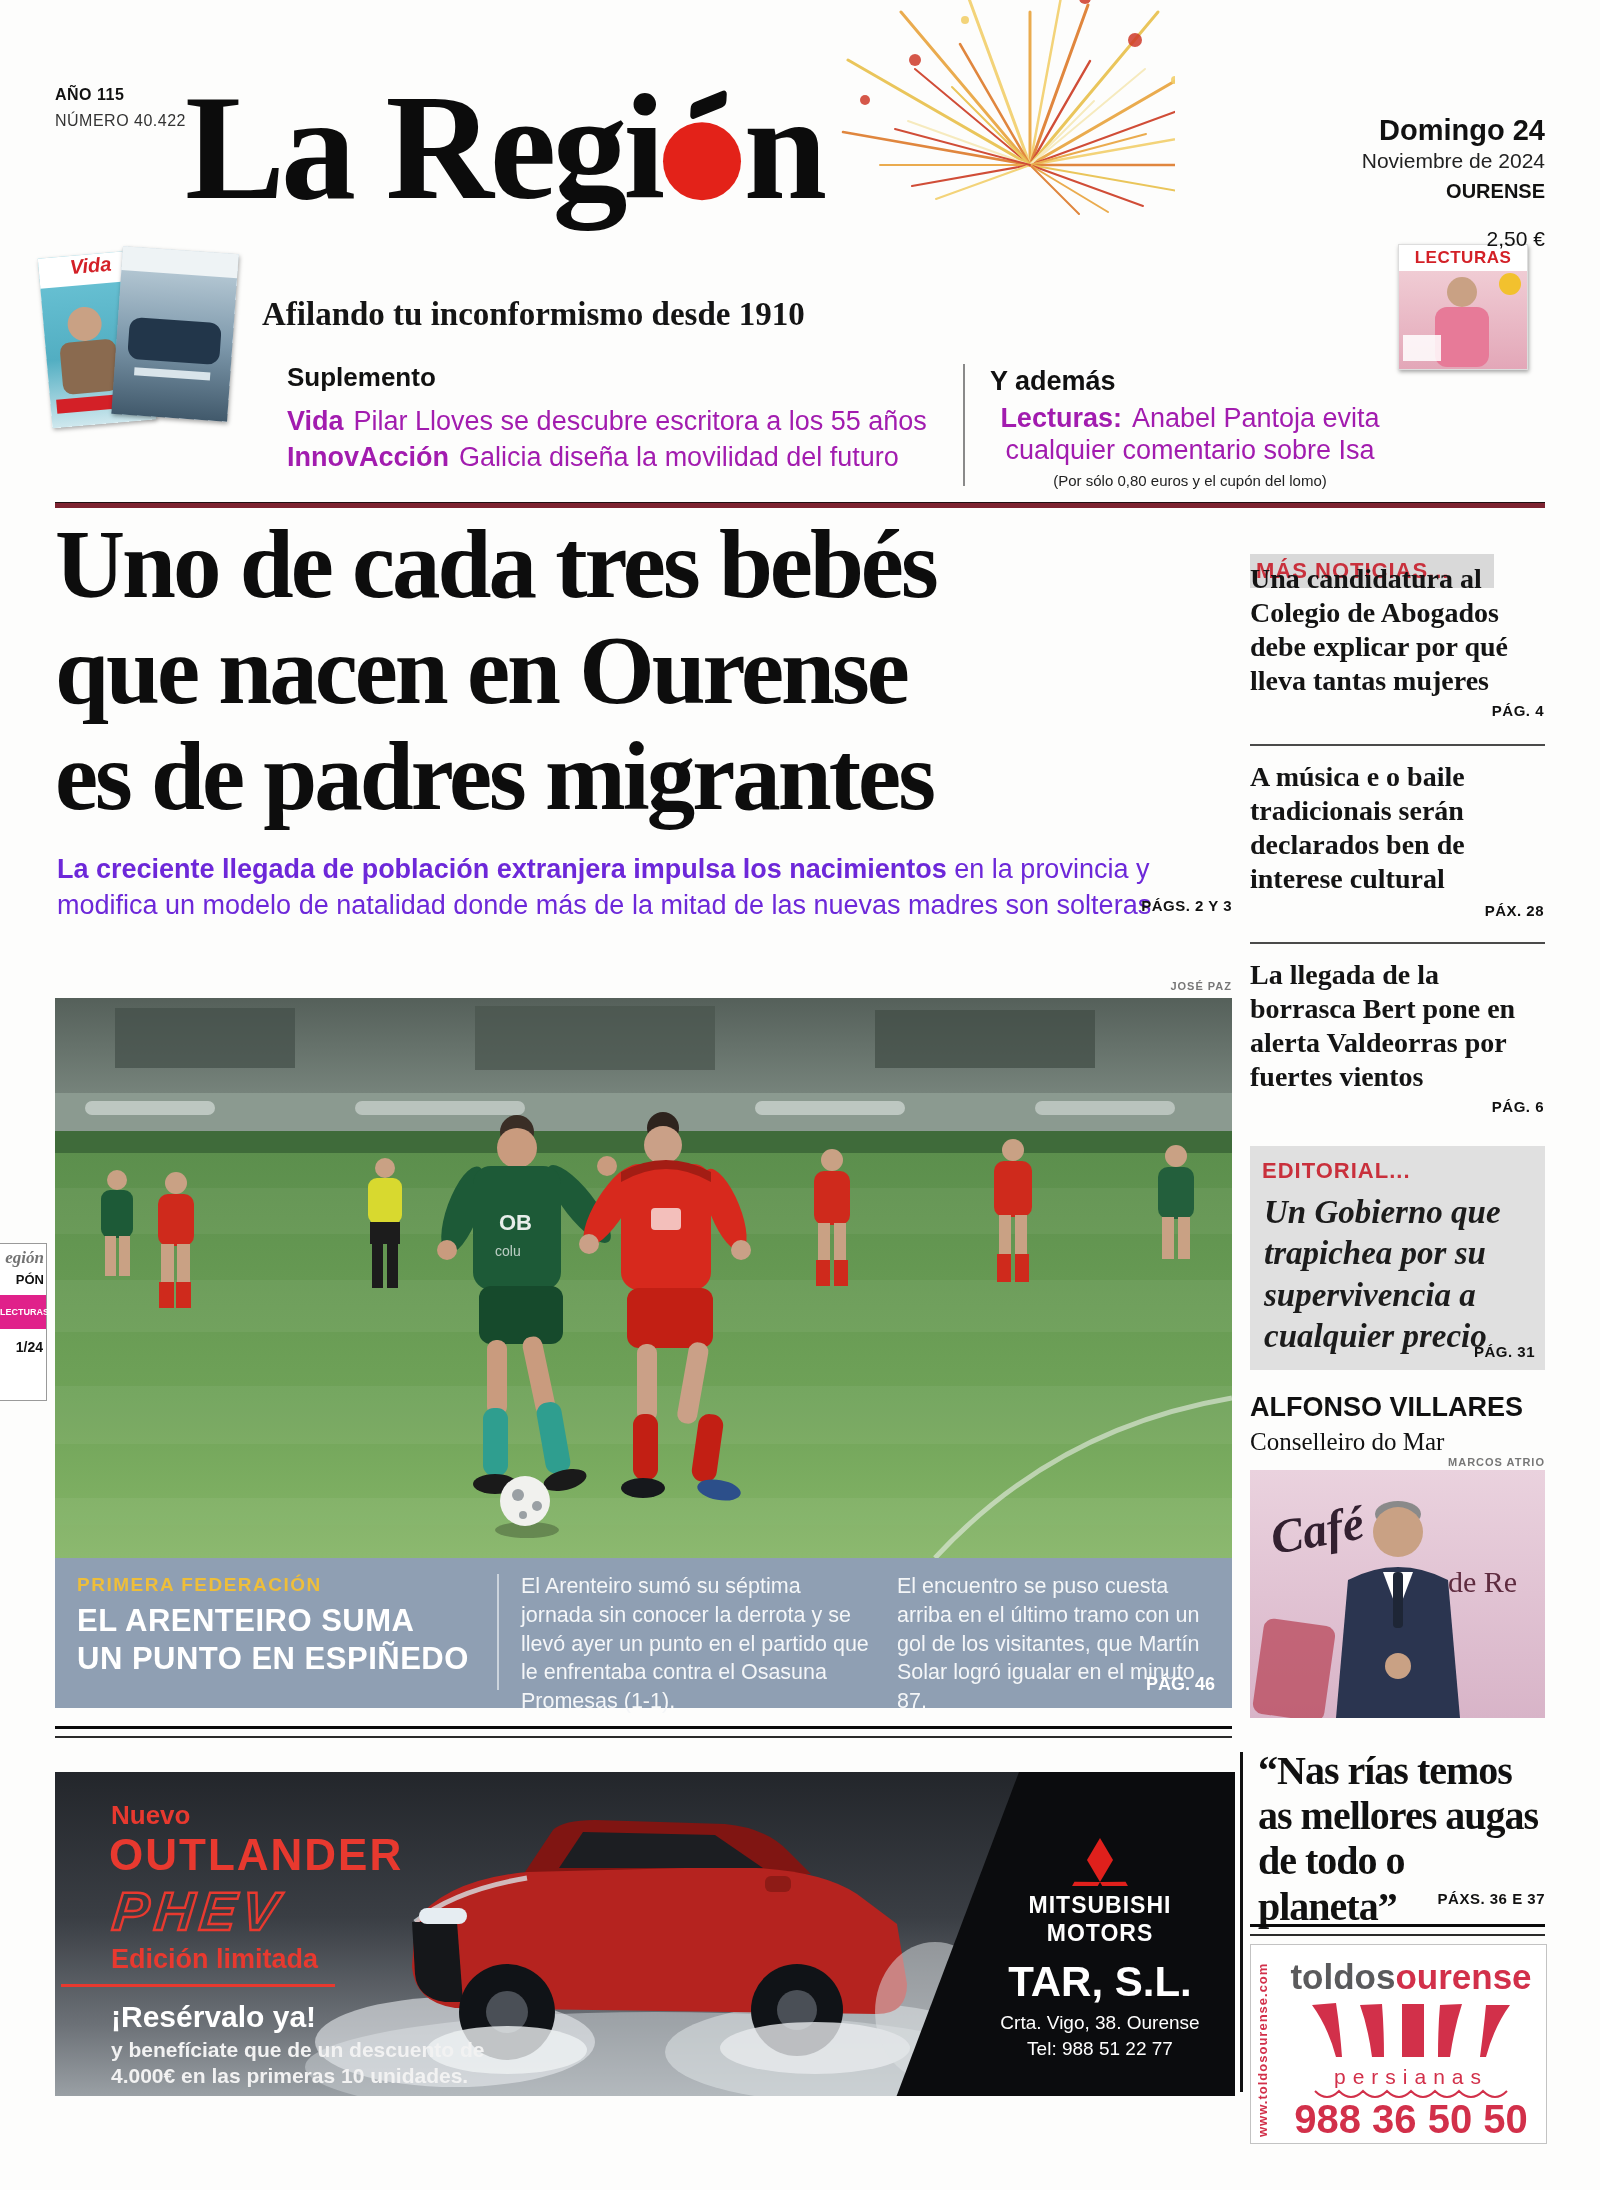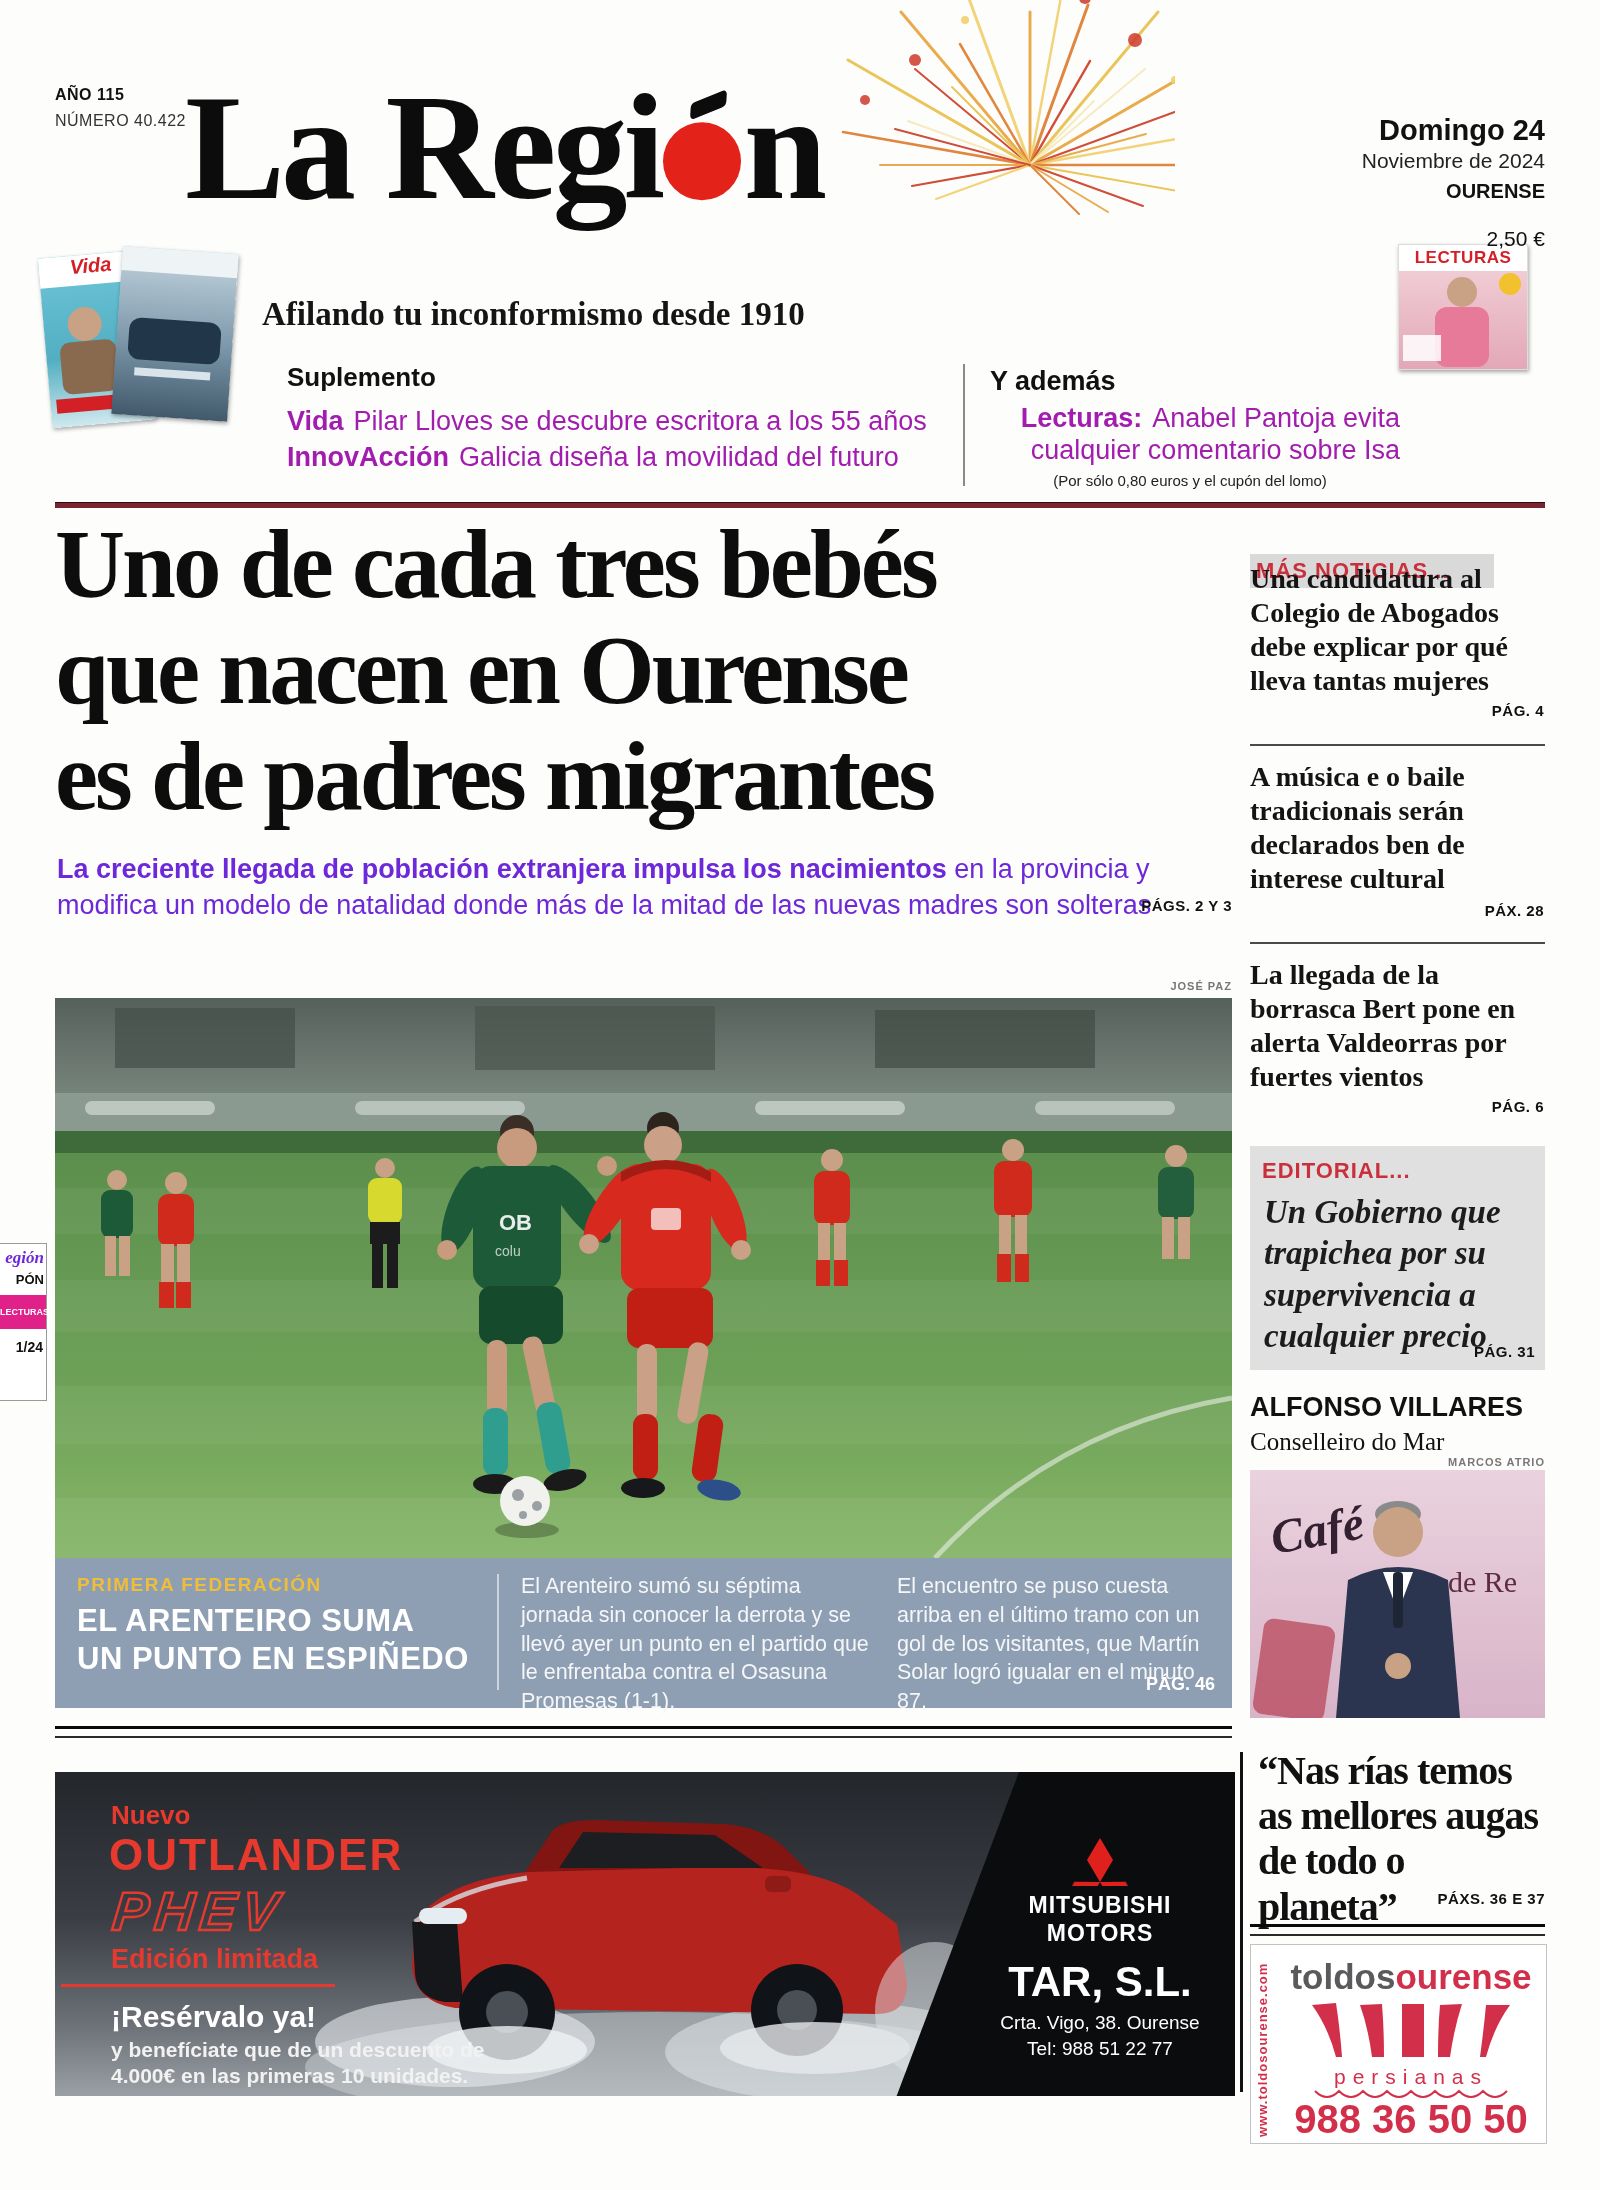--- a/index.html
+++ b/index.html
@@ -131,21 +131,21 @@
     </div>
   </div>
 
   <div class="abs b" style="left:287px;top:362px;font-size:26px;">Suplemento</div>
   <div class="abs supline" style="left:287px;top:406px;"><span class="lbl">Vida</span><span>Pilar Lloves se descubre escritora a los 55 años</span></div>
   <div class="abs supline" style="left:287px;top:442px;"><span class="lbl">InnovAcción</span><span>Galicia diseña la movilidad del futuro</span></div>
 
   <div class="abs" style="left:963px;top:364px;width:2px;height:122px;background:#8a8a8a;"></div>
 
   <div class="abs b" style="left:990px;top:366px;font-size:27px;">Y además</div>
-  <div class="abs supline" style="left:980px;top:402px;width:420px;text-align:right;line-height:1.2;"><span class="lbl">Lecturas:</span><span>Anabel Pantoja evita cualquier comentario sobre Isa</span></div>
+  <div class="abs supline" style="left:980px;top:402px;width:420px;text-align:center;line-height:1.2;"><span class="lbl">Lecturas:</span><span>Anabel Pantoja evita cualquier comentario sobre Isa</span></div>
   <div class="abs" style="left:980px;top:472px;width:420px;text-align:center;font-size:15px;color:#222;">(Por sólo 0,80 euros y el cupón del lomo)</div>
 
   <div class="abs cover" style="left:1398px;top:244px;width:128px;height:124px;background:#fff;border:1px solid #ddd;">
     <div class="b" style="color:#d32027;font-size:17px;text-align:center;padding-top:3px;letter-spacing:0.5px;">LECTURAS</div>
     <div class="abs" style="left:0;top:26px;width:128px;height:98px;background:linear-gradient(180deg,#f0ccd4 0%,#e3a7b8 100%);">
       <div class="abs" style="left:48px;top:6px;width:30px;height:30px;border-radius:50%;background:#c9a184;"></div>
       <div class="abs" style="left:36px;top:36px;width:54px;height:60px;border-radius:12px;background:#e77a98;"></div>
       <div class="abs" style="left:4px;top:64px;width:38px;height:26px;background:#fff;opacity:0.85;"></div>
       <div class="abs" style="left:100px;top:2px;width:22px;height:22px;border-radius:50%;background:#f2c12e;"></div>
     </div>
@@ -407,19 +407,19 @@
       </g>
     </svg>
     <div class="abs toldos-red" style="left:30px;top:120px;width:260px;text-align:center;font-size:21px;letter-spacing:7px;">persianas</div>
     <svg class="abs" style="left:62px;top:144px;" width="196" height="12" viewBox="0 0 196 12">
       <path d="M2 2 q12 12 24 0 q12 12 24 0 q12 12 24 0 q12 12 24 0 q12 12 24 0 q12 12 24 0 q12 12 24 0 q12 12 24 0" stroke="#d2304a" stroke-width="2" fill="none"></path>
     </svg>
     <div class="abs toldos-red b" style="left:30px;top:152px;width:260px;text-align:center;font-size:40px;">988 36 50 50</div>
   </div>
 
   <div class="abs frag" style="left:0;top:1243px;width:46px;height:156px;">
-    <div class="serif b" style="color:#6d28d9;font-style:italic;font-size:17px;text-align:right;padding:4px 2px 0 0;">egión</div>
+    <div class="serif b" style="color:#737373;font-style:italic;font-size:17px;text-align:right;padding:4px 2px 0 0;">egión</div>
     <div class="b" style="font-size:13px;text-align:right;padding:4px 2px 0 0;">PÓN</div>
     <div class="b" style="background:#e0218a;color:#fff;font-size:9px;text-align:center;margin-top:8px;height:34px;line-height:34px;">LECTURAS</div>
     <div class="b" style="font-size:14px;text-align:right;padding:10px 3px 0 0;">1/24</div>
   </div>
 
 </div>
 
 </body></html>

